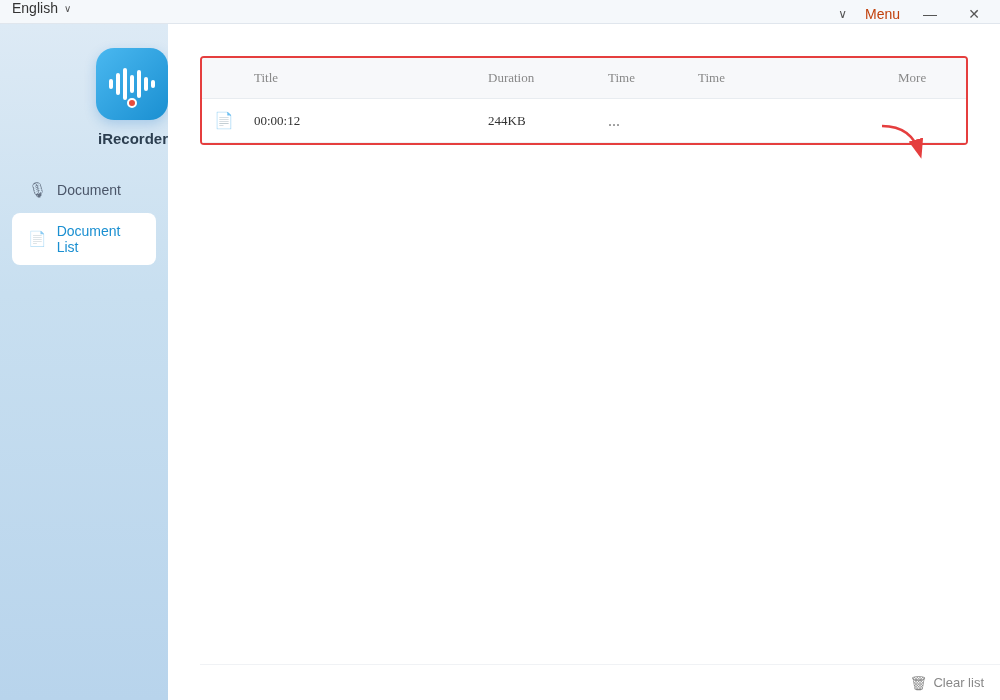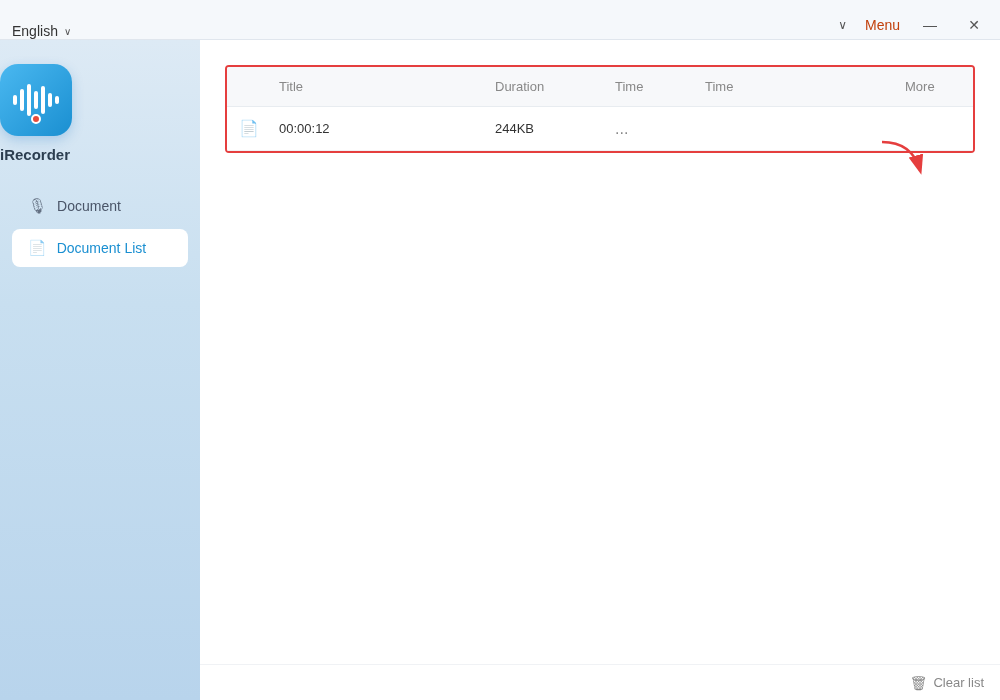--- a/index.html
+++ b/index.html
@@ -10,24 +10,24 @@
       background: #f0f4f8;
       display: flex;
       flex-direction: column;
       overflow: hidden;
       position: relative;
     }
 
     
     .title-bar {
       display: flex;
-      align-items: flex-end;
+      align-items: flex-start;
       justify-content: space-between;
       background: #f5f8fb;
-      height: 40px;
+      height: 24px;
       padding: 0 12px;
       border-bottom: 1px solid #e0e6ed;
       flex-shrink: 0;
     }
     .title-bar-left {
       display: flex;
       align-items: center;
       gap: 6px;
     }
     .lang-label {
@@ -70,25 +70,25 @@
 
     
     .main-layout {
       display: flex;
       flex: 1;
       overflow: hidden;
     }
 
     
     .sidebar {
-      width: 200px;
+      width: 168px;
       background: linear-gradient(180deg, #ddeaf5 0%, #c8dff0 40%, #b8d4ec 100%);
       display: flex;
       flex-direction: column;
-      align-items: flex-start;
+      align-items: flex-end;
       padding-top: 24px;
       flex-shrink: 0;
     }
     .app-icon {
       width: 72px;
       height: 72px;
       background: linear-gradient(135deg, #4ab8f0 0%, #1a8fd1 100%);
       border-radius: 18px;
       display: flex;
       align-items: center;
@@ -159,24 +159,25 @@
       flex: 1;
       background: white;
       padding: 0;
       display: flex;
       flex-direction: column;
       position: relative;
     }
 
     
     .table-container {
-      margin: 25px;
+      margin: 32px;
       border: 2px solid #e53e3e;
       border-radius: 4px;
       overflow: hidden;
+      font-family: Liberation Serif, serif;
     }
     .table-header {
       display: grid;
       grid-template-columns: 40px 1fr 120px 90px 200px 80px;
       background: #f7f8fa;
       border-bottom: 1px solid #e8ecf0;
       padding: 12px 0;
     }
     .table-header-cell {
       font-size: 13px;

